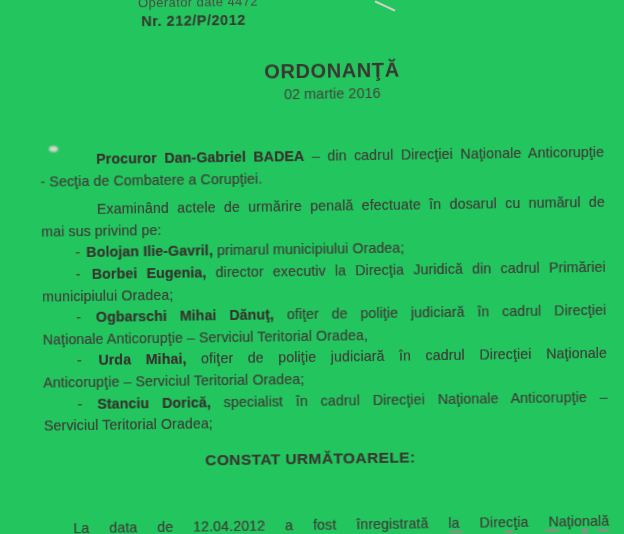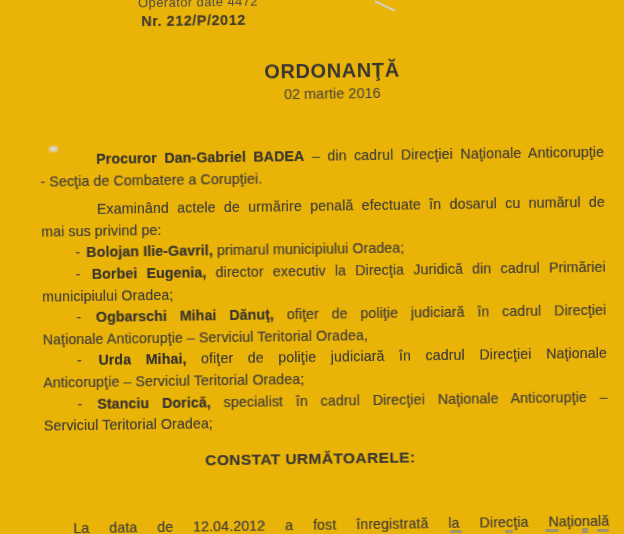--- a/index.html
+++ b/index.html
@@ -1,19 +1,19 @@
 <!DOCTYPE html>
 <html><head>
 <meta charset="utf-8">
 <style>
   html,body{margin:0;padding:0;background:#ffffff;}
   .page{
     position:relative;
     width:624px;height:534px;
-    background:#eab308;
+    background:#22c55e;
     overflow:hidden;
     font-family:"Liberation Sans","DejaVu Sans",sans-serif;
     color:#413e39;
   }
   .content{
     position:absolute;left:0;top:0;width:624px;
     padding:0 22px 0 38px;
     box-sizing:border-box;
     transform:rotate(-0.8deg);
     transform-origin:300px 0px;

